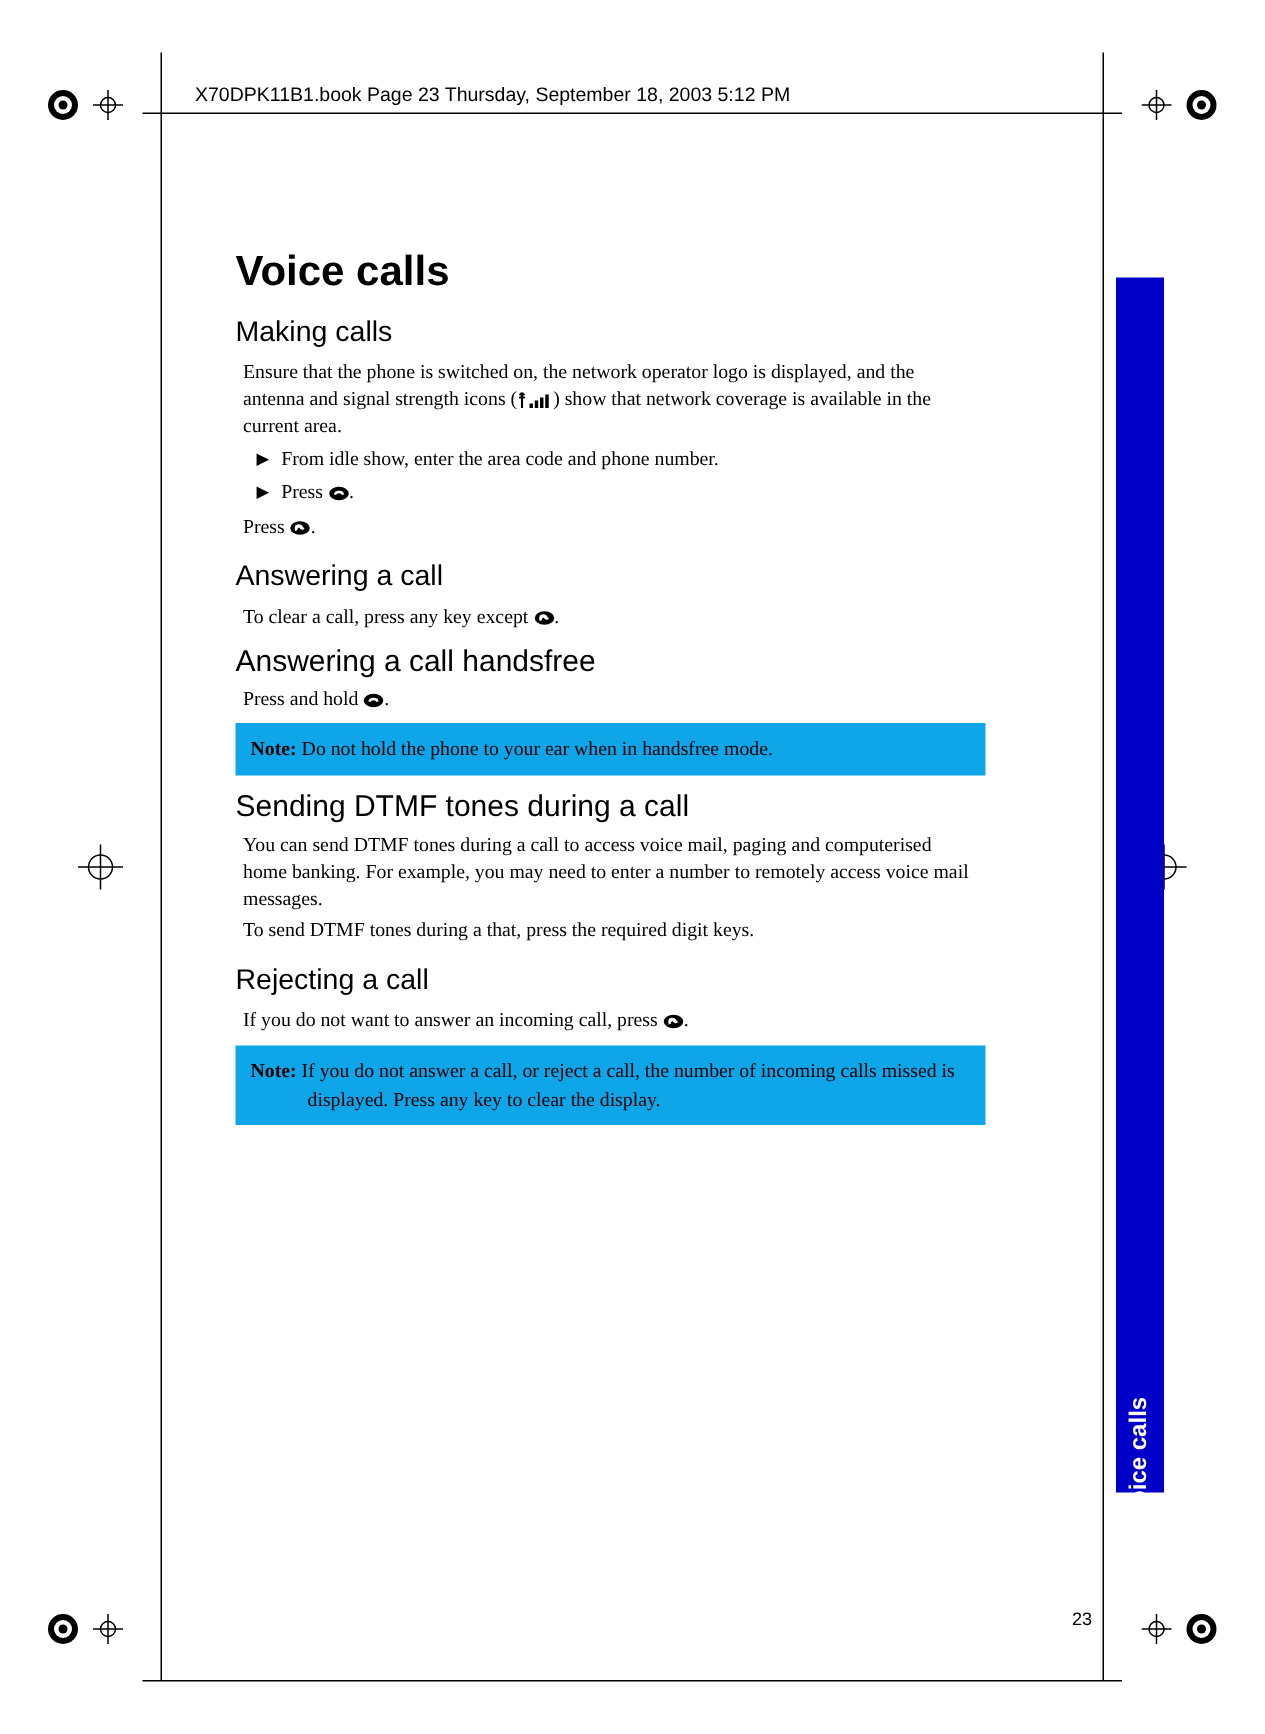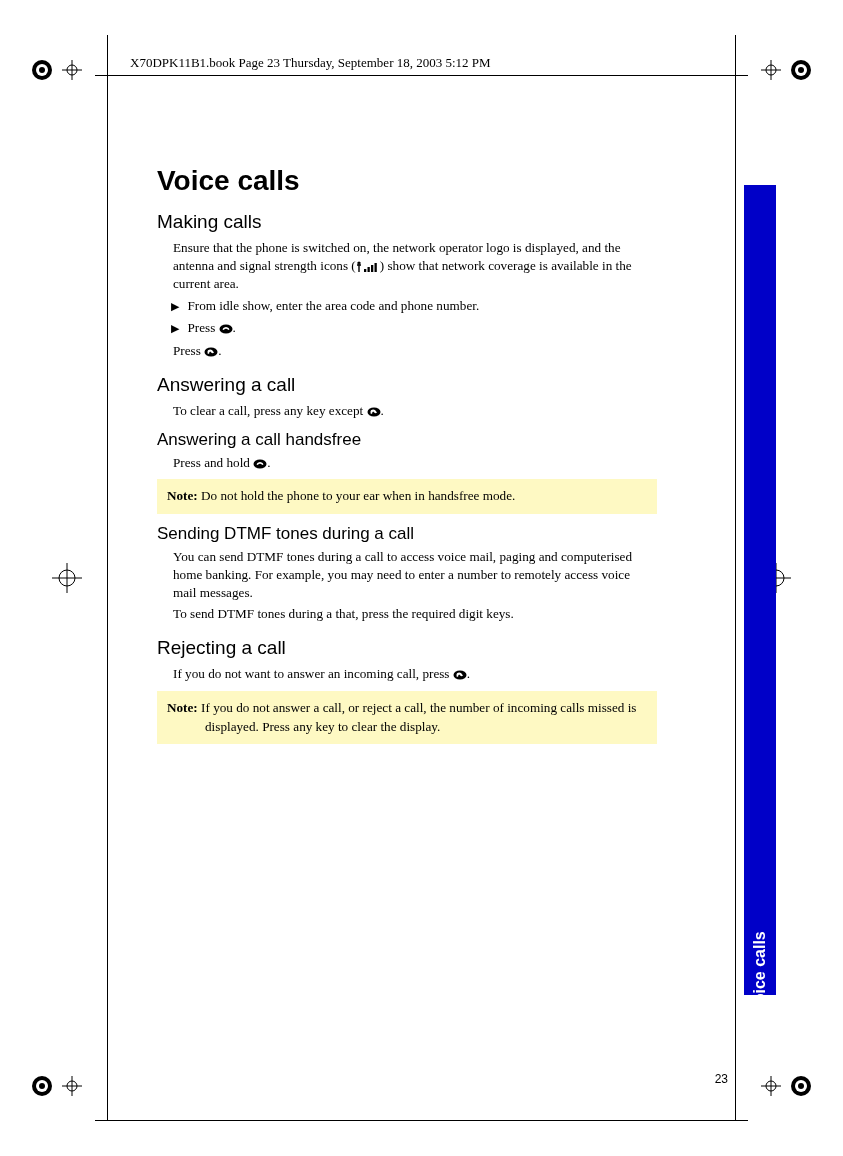--- a/index.html
+++ b/index.html
@@ -51,21 +51,21 @@
     top: 0; bottom: 0;
     right: 12px;
     border-right: 0.7px solid #000;
   }
 
   .header-text {
     position: absolute;
     top: 55px;
     left: 130px;
     font-size: 13px;
-    font-family: Liberation Serif, serif;
+    font-family: Liberation Sans, sans-serif;
     text-align: center;
   }
 
   .content {
     position: absolute;
     top: 165px;
     left: 157px;
     width: 500px;
   }
 
@@ -77,42 +77,42 @@
   }
   h2 {
     font-family: Arial, Helvetica, sans-serif;
     font-weight: normal;
     font-size: 19px;
     margin: 14px 0 6px 0;
   }
   h3 {
     font-family: Arial, Helvetica, sans-serif;
     font-weight: normal;
-    font-size: 17px;
+    font-size: 20px;
     margin: 10px 0 4px 0;
   }
   p {
     font-size: 13.2px;
     line-height: 1.35;
-    margin: 4px 16px;
+    margin: 4px 5px;
   }
   .step {
     font-size: 13.2px;
     line-height: 1.5;
     margin: 2px 0 2px 14px;
     display: flex;
     align-items: center;
     gap: 8px;
   }
   .step-marker {
     font-size: 11px;
     line-height: 1;
   }
   .note-box {
-    background: #fef9c3;
+    background: #0ea5e9;
     padding: 8px 10px;
     font-size: 13.2px;
     line-height: 1.4;
     margin: 8px 0;
   }
   .note-box b {
     font-family: "Times New Roman", serif;
   }
   .note-indent {
     display: block;

